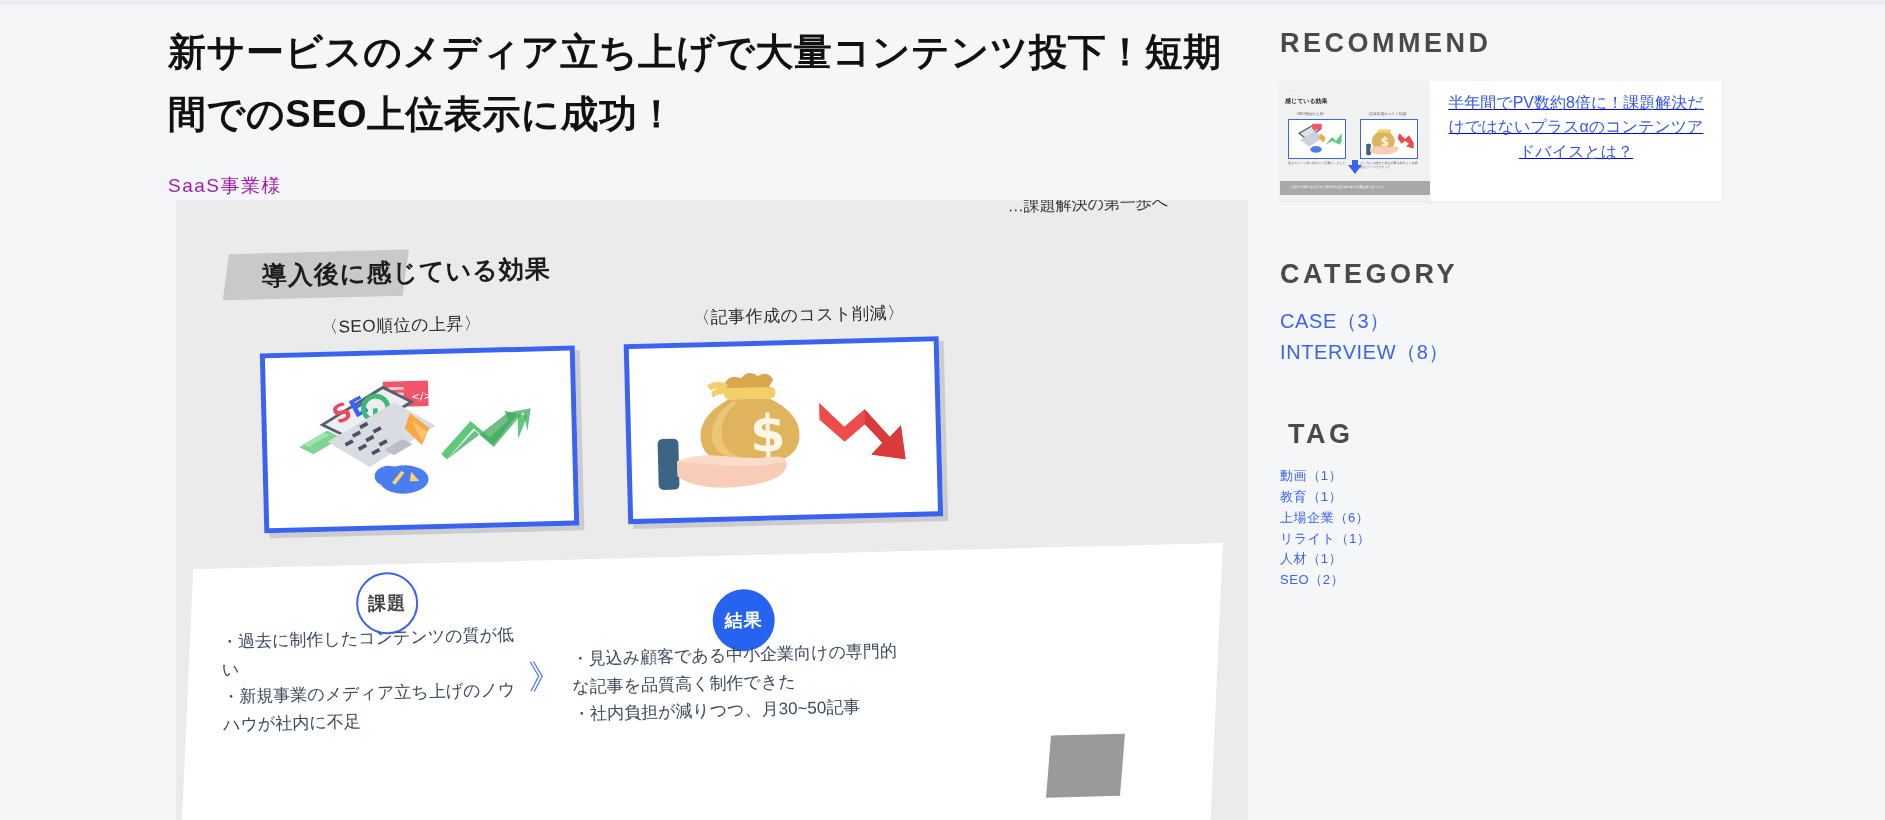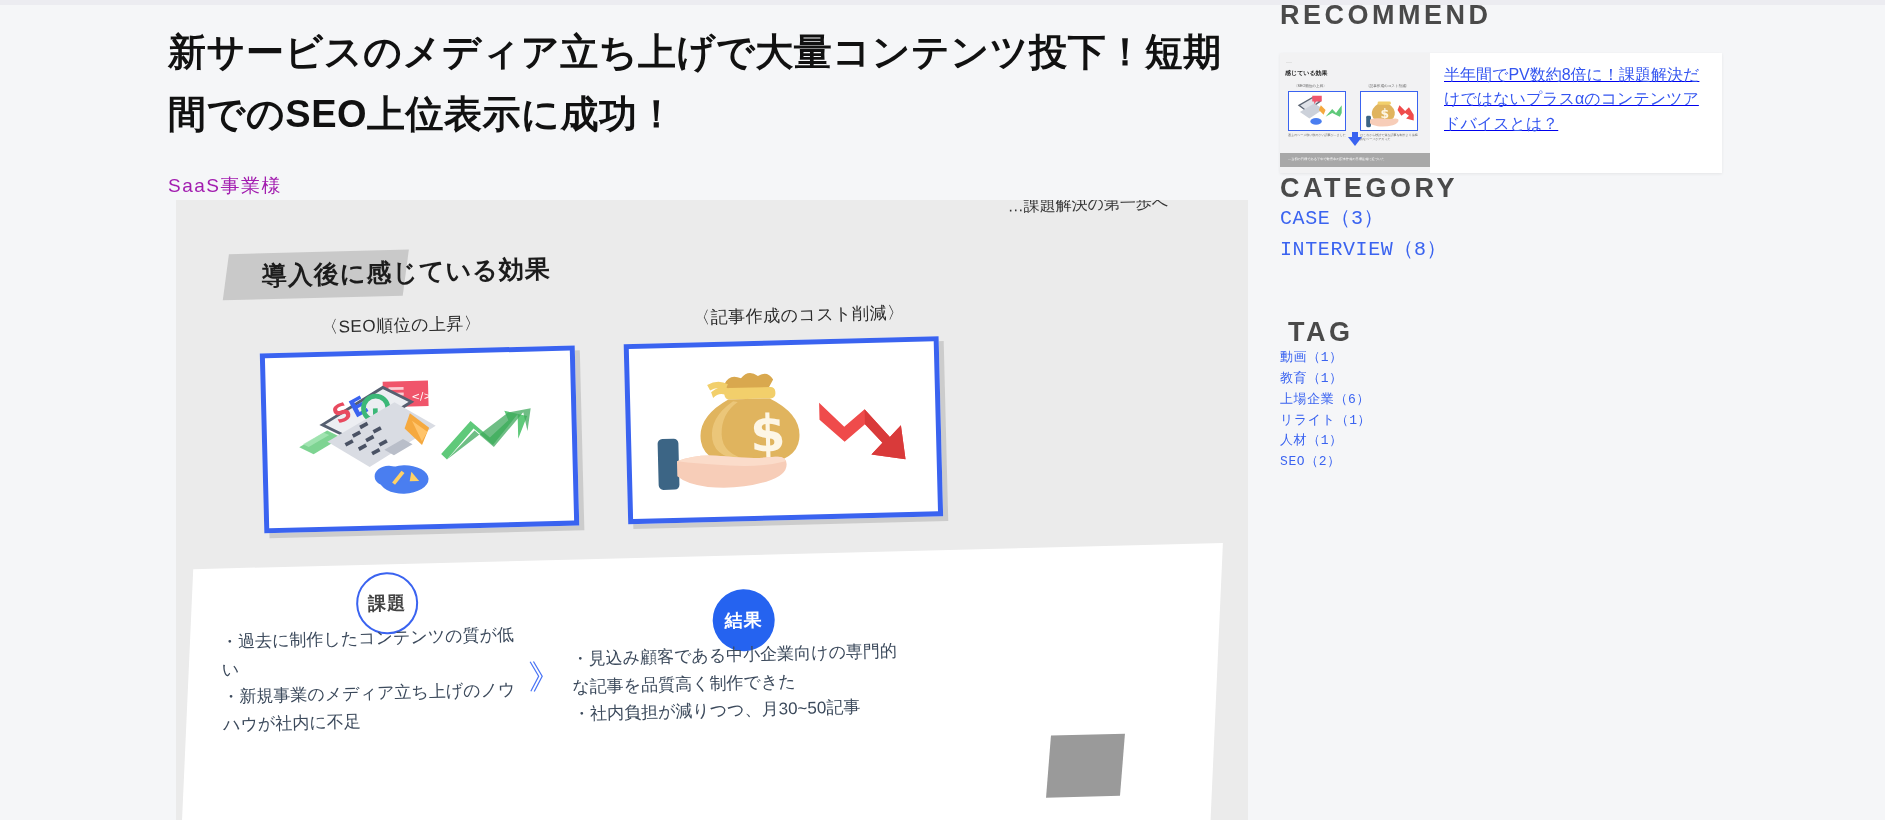--- a/index.html
+++ b/index.html
@@ -87,37 +87,37 @@
     position: absolute; left: 366px; top: 486px;
     font-size: 34px; color: #4a74f5; font-weight: 300;
   }
 
   
   .sidebar { position: absolute; left: 1280px; top: 0; width: 470px; }
   .side-h {
     font-size: 27px; font-weight: 700; color: #4a4a4a;
     letter-spacing: 3.5px;
   }
-  .side-h.recommend { }
-  .side-h.category  { }
+  .side-h.recommend { margin-top: 28px; }
+  .side-h.category  { margin-top: 58px; }
   .side-h.tag       { margin-top: 52px; margin-left: 8px; }
 
   .rec-card {
     margin-top: 22px; display: flex; width: 442px; height: 120px;
     background: #fff; box-shadow: 0 1px 3px rgba(0,0,0,.07);
   }
   .rec-thumb {
     width: 150px; height: 120px; flex: none; position: relative;
     background: #f2f2f3; overflow: hidden;
   }
   .rec-text {
     padding: 10px 14px; font-size: 16px; line-height: 1.52;
-    color: #3355f0; flex: 1;
-  }
-  .link-list { margin-top: 0; font-family: Liberation Mono, monospace; }
+    color: #3355f0; flex: 1; text-align: center;
+  }
+  .link-list { margin-top: 16px; }
   .link-list a {
     display: block; font-size: 20px; color: #3a63f0;
     text-decoration: none; line-height: 1.53; letter-spacing: .6px;
   }
   .link-list.tags a { font-size: 13px; line-height: 1.6; }
 
   
   .mini { position: absolute; inset: 0; }
   .mini .m-line { position: absolute; left: 6px; top: 7px; font-size: 3px; color: #888; }
   .mini .m-hdr  { position: absolute; left: 5px; top: 16px; font-size: 6px; font-weight: 700; color: #222; }

